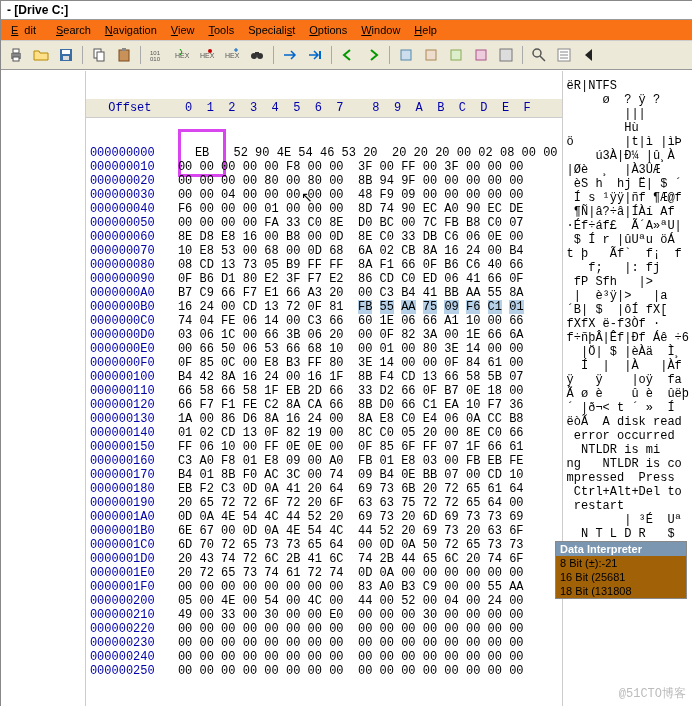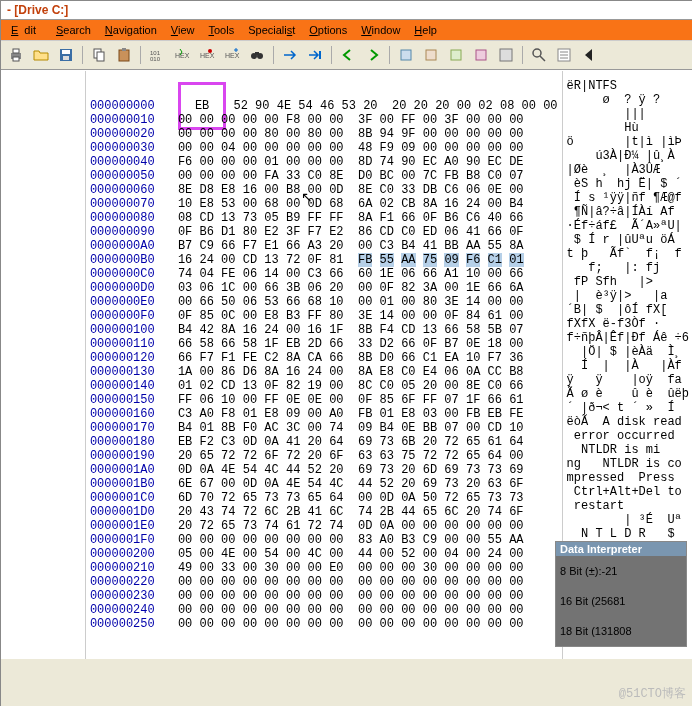--- a/index.html
+++ b/index.html
@@ -1,38 +1,38 @@
 <!DOCTYPE html>
 <html><head>
 <meta charset="utf-8">
 <style>
 html,body{margin:0;padding:0;font-family:"Microsoft Sans Serif",Tahoma,sans-serif;font-size:11px;background:#ece9d8;color:#000}
-.titlebar{background:#fff;border-bottom:1px solid #999;padding:2px 6px;font-weight:bold;color:#c2410c;font-size:12px}
+.titlebar{background:#fff;border-bottom:1px solid #999;padding:2px 6px;font-weight:bold;color:#000000;font-size:12px}
 .menubar{display:flex;gap:2px;padding:2px 4px;border-bottom:1px solid #ccc;background:#f97316}
 .menubar span{padding:2px 6px;cursor:default}
 .menubar span u{text-decoration:underline}
 .toolbar{display:flex;align-items:center;gap:3px;padding:3px 4px;border-bottom:1px solid #999;background:#ece9d8}
 .tbtn{width:20px;height:20px;display:flex;align-items:center;justify-content:center;border:1px solid transparent;border-radius:2px}
 .tbtn svg{width:16px;height:16px}
 .tsep{width:1px;height:18px;background:#aaa;margin:0 2px}
 .main{display:flex;background:#fff;border-top:1px solid #fff}
 .leftgutter{width:92px;background:#fff;border-right:1px solid #ccc}
 .hexwrap{flex:0 0 auto;font-family:"Courier New",monospace;font-size:12px;line-height:14px;white-space:pre;background:#fff}
 .hexhdr{display:flex;border-bottom:1px solid #ccc;color:#00a;background:#ece9d8}
 .hexhdr .offcell{width:80px;text-align:center;padding:2px 4px}
 .hexhdr .bytes{padding:2px 4px}
 .hexrow{display:flex}
 .hexrow .offcell{width:80px;padding:0 4px;color:#00a}
 .hexrow .bytes{padding:0 4px}
 .cursorbyte{border:3px solid #d946ef;padding:14px}
 .hlbytes{background:#b6d0e8}
 .asciicol{font-family:"Courier New",monospace;font-size:12px;line-height:14px;white-space:pre;padding:8px 4px;border-left:1px solid #ccc}
-.di{position:absolute;right:6px;top:540px;width:130px;background:#737373;border:1px solid #888;font-size:11px}
+.di{position:absolute;right:6px;top:540px;width:130px;background:#a16207;border:1px solid #888;font-size:11px}
 .di .dihdr{background:#7a96b0;color:#fff;padding:1px 4px;font-weight:bold}
-.di .dirow{padding:9px 4px;white-space:nowrap;overflow:hidden}
+.di .dirow{padding:1px 4px;white-space:nowrap;overflow:hidden}
 .wm{position:fixed;right:6px;bottom:4px;color:#bbb;font-size:12px;font-family:Liberation Mono, monospace}
 .cursor-arrow{position:absolute;left:300px;top:188px;font-size:14px;color:#000;pointer-events:none}
 .container{position:relative;width:692px;height:706px;overflow:hidden;border:1px solid #888}
 </style>
 </head>
 <body>
 <div class="container">
 
 <div class="titlebar">- [Drive C:]</div>
 
@@ -178,20 +178,24 @@
   <div class="tbtn">
         <svg viewBox="0 0 16 16">
           <path d="M11 2L4 8l7 6z" fill="#222"></path>
         </svg>
       </div>
 </div>
 
 <div class="main">
   <div class="leftgutter"></div>
   <div class="hexwrap">
+    <div class="hexhdr">
+      <div class="offcell">Offset</div>
+      <div class="bytes" id="hdrbytes"> 0  1  2  3  4  5  6  7    8  9  A  B  C  D  E  F</div>
+    </div>
     <div id="hexrows"><div class="hexrow"><div class="offcell">000000000</div><div class="bytes"><span class="cursorbyte">EB</span> 52 90 4E 54 46 53 20  20 20 20 00 02 08 00 00</div></div><div class="hexrow"><div class="offcell">000000010</div><div class="bytes">00 00 00 00 00 F8 00 00  3F 00 FF 00 3F 00 00 00</div></div><div class="hexrow"><div class="offcell">000000020</div><div class="bytes">00 00 00 00 80 00 80 00  8B 94 9F 00 00 00 00 00</div></div><div class="hexrow"><div class="offcell">000000030</div><div class="bytes">00 00 04 00 00 00 00 00  48 F9 09 00 00 00 00 00</div></div><div class="hexrow"><div class="offcell">000000040</div><div class="bytes">F6 00 00 00 01 00 00 00  8D 74 90 EC A0 90 EC DE</div></div><div class="hexrow"><div class="offcell">000000050</div><div class="bytes">00 00 00 00 FA 33 C0 8E  D0 BC 00 7C FB B8 C0 07</div></div><div class="hexrow"><div class="offcell">000000060</div><div class="bytes">8E D8 E8 16 00 B8 00 0D  8E C0 33 DB C6 06 0E 00</div></div><div class="hexrow"><div class="offcell">000000070</div><div class="bytes">10 E8 53 00 68 00 0D 68  6A 02 CB 8A 16 24 00 B4</div></div><div class="hexrow"><div class="offcell">000000080</div><div class="bytes">08 CD 13 73 05 B9 FF FF  8A F1 66 0F B6 C6 40 66</div></div><div class="hexrow"><div class="offcell">000000090</div><div class="bytes">0F B6 D1 80 E2 3F F7 E2  86 CD C0 ED 06 41 66 0F</div></div><div class="hexrow"><div class="offcell">0000000A0</div><div class="bytes">B7 C9 66 F7 E1 66 A3 20  00 C3 B4 41 BB AA 55 8A</div></div><div class="hexrow"><div class="offcell">0000000B0</div><div class="bytes">16 24 00 CD 13 72 0F 81  <span class="hlbytes">FB</span> <span class="hlbytes">55</span> <span class="hlbytes">AA</span> <span class="hlbytes">75</span> <span class="hlbytes">09</span> <span class="hlbytes">F6</span> <span class="hlbytes">C1</span> <span class="hlbytes">01</span></div></div><div class="hexrow"><div class="offcell">0000000C0</div><div class="bytes">74 04 FE 06 14 00 C3 66  60 1E 06 66 A1 10 00 66</div></div><div class="hexrow"><div class="offcell">0000000D0</div><div class="bytes">03 06 1C 00 66 3B 06 20  00 0F 82 3A 00 1E 66 6A</div></div><div class="hexrow"><div class="offcell">0000000E0</div><div class="bytes">00 66 50 06 53 66 68 10  00 01 00 80 3E 14 00 00</div></div><div class="hexrow"><div class="offcell">0000000F0</div><div class="bytes">0F 85 0C 00 E8 B3 FF 80  3E 14 00 00 0F 84 61 00</div></div><div class="hexrow"><div class="offcell">000000100</div><div class="bytes">B4 42 8A 16 24 00 16 1F  8B F4 CD 13 66 58 5B 07</div></div><div class="hexrow"><div class="offcell">000000110</div><div class="bytes">66 58 66 58 1F EB 2D 66  33 D2 66 0F B7 0E 18 00</div></div><div class="hexrow"><div class="offcell">000000120</div><div class="bytes">66 F7 F1 FE C2 8A CA 66  8B D0 66 C1 EA 10 F7 36</div></div><div class="hexrow"><div class="offcell">000000130</div><div class="bytes">1A 00 86 D6 8A 16 24 00  8A E8 C0 E4 06 0A CC B8</div></div><div class="hexrow"><div class="offcell">000000140</div><div class="bytes">01 02 CD 13 0F 82 19 00  8C C0 05 20 00 8E C0 66</div></div><div class="hexrow"><div class="offcell">000000150</div><div class="bytes">FF 06 10 00 FF 0E 0E 00  0F 85 6F FF 07 1F 66 61</div></div><div class="hexrow"><div class="offcell">000000160</div><div class="bytes">C3 A0 F8 01 E8 09 00 A0  FB 01 E8 03 00 FB EB FE</div></div><div class="hexrow"><div class="offcell">000000170</div><div class="bytes">B4 01 8B F0 AC 3C 00 74  09 B4 0E BB 07 00 CD 10</div></div><div class="hexrow"><div class="offcell">000000180</div><div class="bytes">EB F2 C3 0D 0A 41 20 64  69 73 6B 20 72 65 61 64</div></div><div class="hexrow"><div class="offcell">000000190</div><div class="bytes">20 65 72 72 6F 72 20 6F  63 63 75 72 72 65 64 00</div></div><div class="hexrow"><div class="offcell">0000001A0</div><div class="bytes">0D 0A 4E 54 4C 44 52 20  69 73 20 6D 69 73 73 69</div></div><div class="hexrow"><div class="offcell">0000001B0</div><div class="bytes">6E 67 00 0D 0A 4E 54 4C  44 52 20 69 73 20 63 6F</div></div><div class="hexrow"><div class="offcell">0000001C0</div><div class="bytes">6D 70 72 65 73 73 65 64  00 0D 0A 50 72 65 73 73</div></div><div class="hexrow"><div class="offcell">0000001D0</div><div class="bytes">20 43 74 72 6C 2B 41 6C  74 2B 44 65 6C 20 74 6F</div></div><div class="hexrow"><div class="offcell">0000001E0</div><div class="bytes">20 72 65 73 74 61 72 74  0D 0A 00 00 00 00 00 00</div></div><div class="hexrow"><div class="offcell">0000001F0</div><div class="bytes">00 00 00 00 00 00 00 00  83 A0 B3 C9 00 00 55 AA</div></div><div class="hexrow"><div class="offcell">000000200</div><div class="bytes">05 00 4E 00 54 00 4C 00  44 00 52 00 04 00 24 00</div></div><div class="hexrow"><div class="offcell">000000210</div><div class="bytes">49 00 33 00 30 00 00 E0  00 00 00 30 00 00 00 00</div></div><div class="hexrow"><div class="offcell">000000220</div><div class="bytes">00 00 00 00 00 00 00 00  00 00 00 00 00 00 00 00</div></div><div class="hexrow"><div class="offcell">000000230</div><div class="bytes">00 00 00 00 00 00 00 00  00 00 00 00 00 00 00 00</div></div><div class="hexrow"><div class="offcell">000000240</div><div class="bytes">00 00 00 00 00 00 00 00  00 00 00 00 00 00 00 00</div></div><div class="hexrow"><div class="offcell">000000250</div><div class="bytes">00 00 00 00 00 00 00 00  00 00 00 00 00 00 00 00</div></div></div>
   </div>
   <div class="asciicol" id="asciirows"><div>ëR|NTFS</div><div>     ø  ? ÿ ?</div><div>        |||</div><div>        Hù</div><div>ö       |t|ì |ìÞ</div><div>    ú3À|Ð¼ |û¸À</div><div>|Øè  ¸  |À3ÛÆ</div><div> èS h  hj Ë| $ ´</div><div> Í s ¹ÿÿ|ñf ¶Æ@f</div><div> ¶Ñ|â?÷â|ÍÀí Af</div><div>·Éf÷áf£  Ã´A»ªU|</div><div> $ Í r |ûUªu öÁ</div><div>t þ   Ãf`  f¡  f</div><div>   f;   |: fj</div><div> fP Sfh   |&gt;</div><div> |  è³ÿ|&gt;   |a</div><div>´B| $  |ôÍ fX[</div><div>fXfX ë-f3Òf ·</div><div>f÷ñþÂ|Êf|Ðf Áê ÷6</div><div>  |Ö| $ |èÀä  Ì¸</div><div>  Í  |  |À   |Àf</div><div>ÿ   ÿ    |oÿ  fa</div><div>Ã ø è    û è  ûëþ</div><div>´ |ð¬&lt; t ´ »  Í</div><div>ëòÃ  A disk read</div><div> error occurred</div><div>  NTLDR is mi</div><div>ng   NTLDR is co</div><div>mpressed  Press</div><div> Ctrl+Alt+Del to</div><div> restart</div><div>        | ³É  Uª</div><div>  N T L D R   $</div><div>I 3 0    à   0</div><div></div><div></div><div></div><div></div></div>
 </div>
 
 <div class="di">
   <div class="dihdr">Data Interpreter</div>
   <div class="dirow"><span>8 Bit (±):</span><span>-21</span></div>
   <div class="dirow"><span>16 Bit (</span><span>25681</span></div>
   <div class="dirow"><span>18 Bit (</span><span>131808</span></div>

